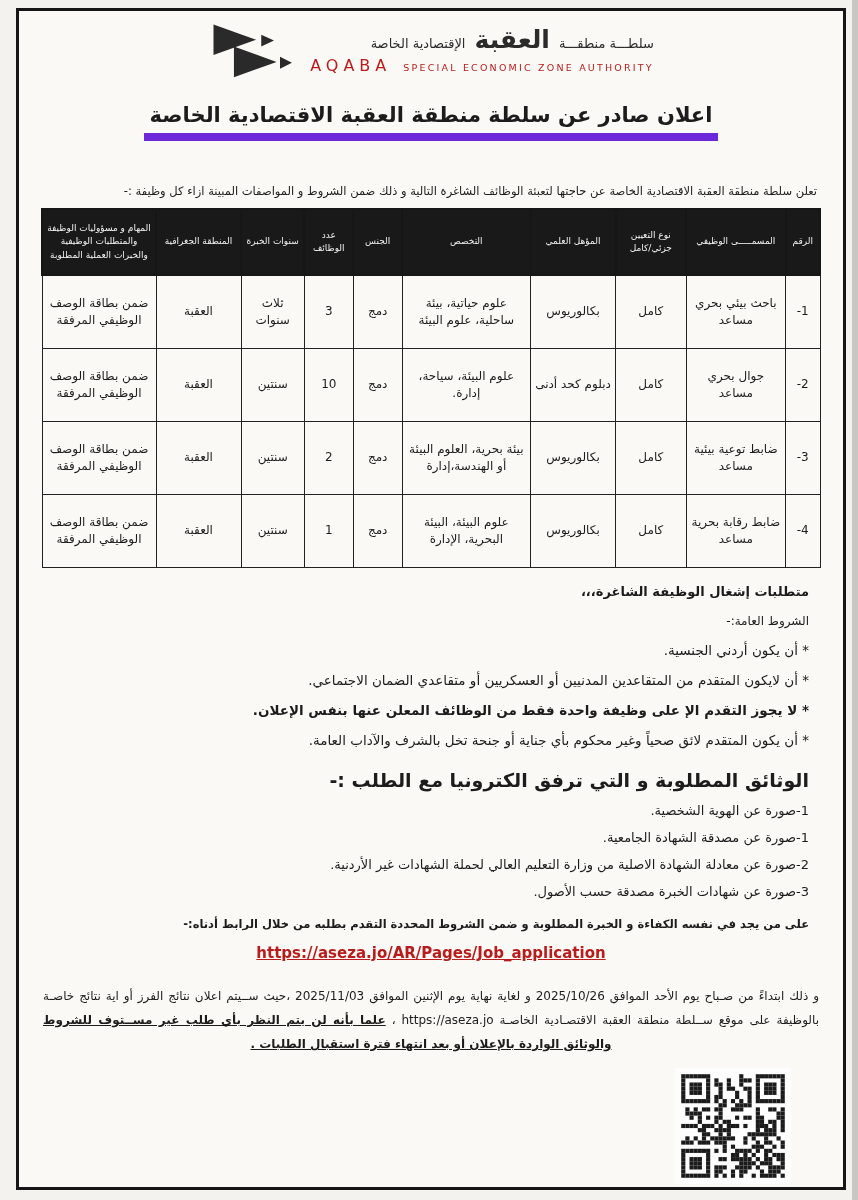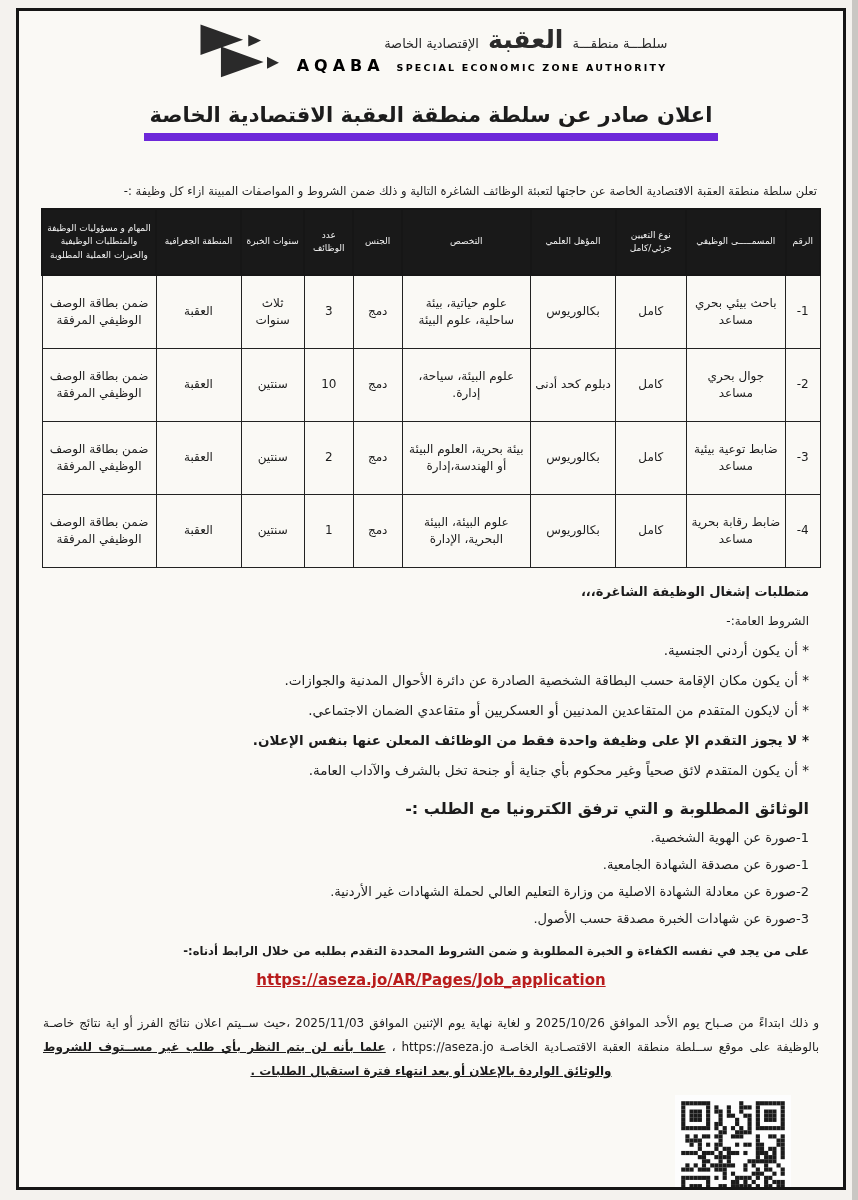--- a/index.html
+++ b/index.html
@@ -7,21 +7,21 @@
   .page{width:858px;height:1200px;background:#f4f2ee;position:relative;overflow:hidden;margin:0 auto;}
   .page::after{content:"";position:absolute;top:0;right:0;width:6px;height:100%;background:#c9c7c3;}
   .frame{position:absolute;top:8px;left:16px;right:12px;bottom:10px;border:3px solid #161616;
          background:#faf9f5;padding:4px 22px 0;box-sizing:border-box;overflow:hidden;}
   
   .logo-row{display:flex;justify-content:center;align-items:center;gap:16px;margin-top:6px;direction:ltr;}
   .logo-mark svg{display:block;}
   .logo-text{display:flex;flex-direction:column;gap:2px;}
   .logo-ar{direction:rtl;display:flex;align-items:baseline;gap:9px;font-size:13px;color:#2b2b2b;}
   .logo-ar .brand{font-size:25px;font-weight:bold;letter-spacing:1px;}
-  .logo-en{display:flex;gap:12px;align-items:baseline;font-weight:bold;color:#000000;}
+  .logo-en{display:flex;gap:12px;align-items:baseline;font-weight:normal;color:#b91c1c;}
   .en-brand{font-size:16px;letter-spacing:5px;}
   .en-rest{font-size:9.5px;letter-spacing:2.2px;}
   
   .title-wrap{text-align:center;margin:10px 0 0;}
   .title{font-size:21px;font-weight:bold;display:inline-block;border-bottom:8px solid #6d28d9;padding:0 6px 6px;}
   .intro{font-size:11.5px;text-align:right;margin:29px 4px 10px;}
   
   table{width:100%;border-collapse:collapse;table-layout:fixed;}
   th{background:#191919;color:#f1f1f1;font-size:9px;font-weight:normal;padding:4px 2px;
      border:2px solid #161616;height:56px;vertical-align:middle;line-height:1.5;}
@@ -35,21 +35,21 @@
   th:nth-child(7),td:nth-child(7){width:6%;}
   th:nth-child(8),td:nth-child(8){width:8%;}
   th:nth-child(9),td:nth-child(9){width:11%;text-align:center;}
   th:nth-child(10),td:nth-child(10){width:15%;}
   td:nth-child(1){direction:ltr;}
   
   .req-heading{font-weight:bold;font-size:13px;margin:16px 12px 0;text-align:right;}
   .general-heading{font-size:12px;margin:15px 12px 0;text-align:right;}
   .cond{font-size:13.5px;margin:14px 12px 0;text-align:right;}
   .cond.bold{font-weight:bold;}
-  .docs-heading{font-weight:bold;font-size:16px;margin:21px 12px 0;text-align:right;}
+  .docs-heading{font-weight:bold;font-size:19px;margin:21px 12px 0;text-align:right;}
   .doc{font-size:13px;margin:12px 12px 0;text-align:right;}
   .apply-line{font-size:11.5px;font-weight:bold;margin:18px 12px 0;text-align:right;}
   .apply-link-wrap{text-align:center;margin-top:12px;}
   .apply-link{font-weight:bold;font-size:15px;text-decoration:underline;color:#b91c1c;direction:ltr;display:inline-block;cursor:pointer;}
   .closing{font-size:12px;margin:22px 2px 0;line-height:2;text-align:justify;text-align-last:center;}
   .closing .ul{font-weight:bold;text-decoration:underline;}
   
   .qr-row{direction:ltr;display:flex;justify-content:flex-end;padding-right:30px;margin-top:12px;}
   .qr{width:116px;height:116px;background:#fdfdfd;}
   .qr rect{fill:#1b1b1b;}
@@ -152,21 +152,20 @@
             <td>العقبة</td>
             <td>ضمن بطاقة الوصف الوظيفي المرفقة</td>
           </tr>
         </tbody>
     </table>
 
     <div class="req-heading">متطلبات إشغال الوظيفة الشاغرة،،،</div>
     <div class="general-heading">الشروط العامة:-</div>
     <div id="conditions-list">
         <div class="cond">* أن يكون أردني الجنسية.</div>
-        <div class="cond">* أن يكون مكان الإقامة حسب البطاقة الشخصية الصادرة عن دائرة الأحوال المدنية والجوازات.</div>
         <div class="cond">* أن لايكون المتقدم من المتقاعدين المدنيين أو العسكريين أو متقاعدي الضمان الاجتماعي.</div>
         <div class="cond bold">* لا يجوز التقدم الإ على وظيفة واحدة فقط من الوظائف المعلن عنها بنفس الإعلان.</div>
         <div class="cond">* أن يكون المتقدم لائق صحياً وغير محكوم بأي جناية أو جنحة تخل بالشرف والآداب العامة.</div>
       </div>
 
     <div class="docs-heading">الوثائق المطلوبة و التي ترفق الكترونيا مع الطلب :-</div>
     <div id="documents-list">
         <div class="doc">1-صورة عن الهوية الشخصية.</div>
         <div class="doc">1-صورة عن مصدقة الشهادة الجامعية.</div>
         <div class="doc">2-صورة عن معادلة الشهادة الاصلية من وزارة التعليم العالي لحملة الشهادات غير الأردنية.</div>

